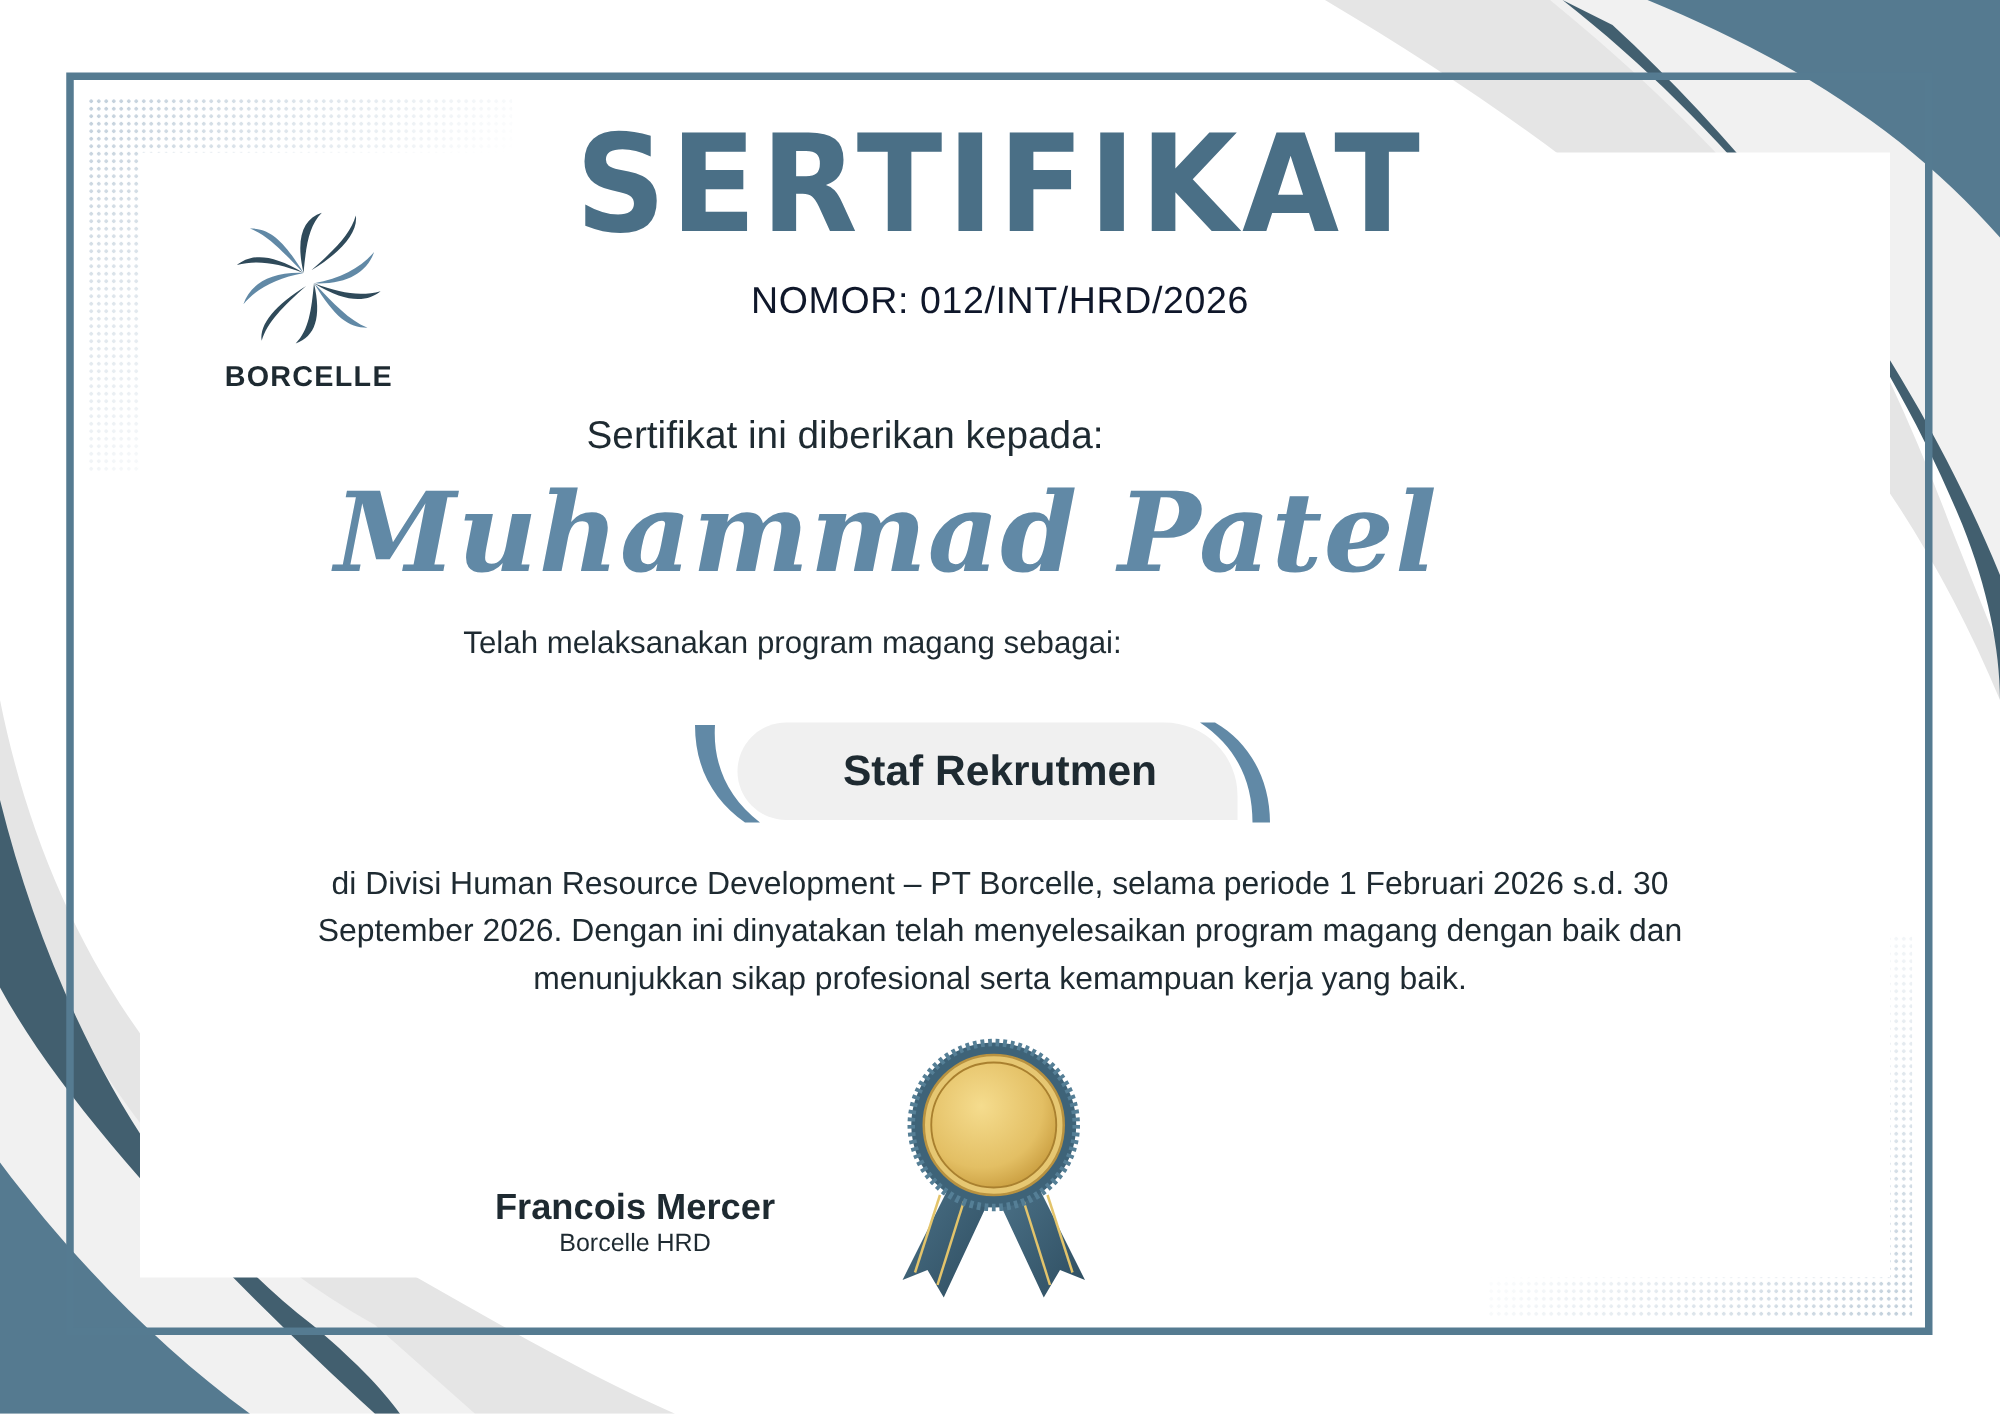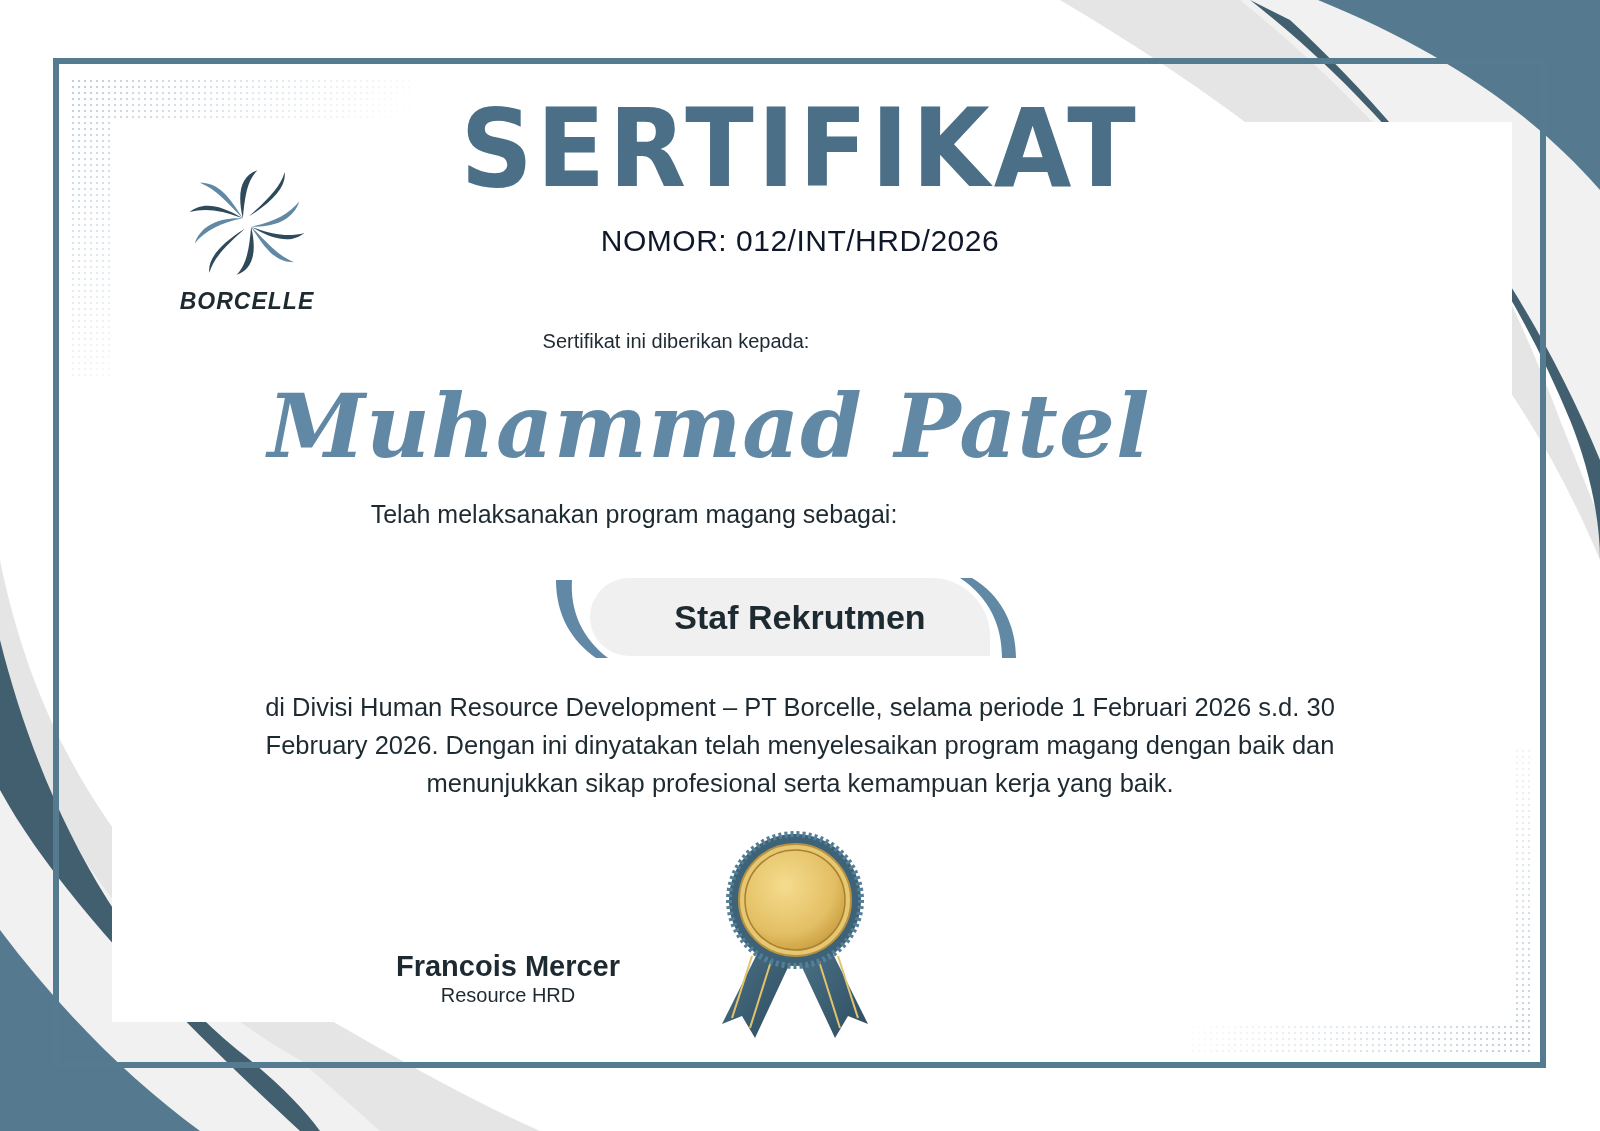--- a/index.html
+++ b/index.html
@@ -28,36 +28,36 @@
     background-size: 6px 6px;
     -webkit-mask-image: linear-gradient(315deg, rgba(0,0,0,0.9) 0%, rgba(0,0,0,0) 60%);
     mask-image: linear-gradient(315deg, rgba(0,0,0,0.9) 0%, rgba(0,0,0,0) 60%);
   }
   .content { position: absolute; left: 0; top: 0; width: 1600px; height: 1131px; z-index: 5; }
 
   .logo { position: absolute; left: 172px; top: 165px; width: 150px; text-align: center; }
   .logo svg { display: block; margin: 0 auto; }
   .logo-text {
     font-family: "Liberation Sans", sans-serif; font-weight: 700; font-size: 23px;
-    letter-spacing: 1px; color: #1e2a31; margin-top: 8px; font-style: italic;
+    letter-spacing: 1px; color: #1e2a31; margin-top: 8px;
   }
 
   .title {
     position: absolute; left: 0; width: 1600px; top: 95px; text-align: center;
     font-family: "DejaVu Sans", sans-serif; font-weight: 700; font-size: 108px;
     color: #4a6f86; letter-spacing: 4px; line-height: 1;
     transform: scaleX(0.93);
   }
   .nomor {
     position: absolute; left: 0; width: 1600px; top: 224px; text-align: center;
     font-size: 30px; color: #0f172a; letter-spacing: 0.5px;
   }
   .given {
     position: absolute; left: 0; width: 1352px; top: 330px; text-align: center;
-    font-size: 20px; color: #1e2a31;
+    font-size: 31px; color: #1e2a31;
   }
   .name {
     position: absolute; left: 0; width: 1418px; top: 378px; text-align: center;
     font-family: "DejaVu Serif", serif; font-style: italic; font-weight: 700;
     font-size: 88px; color: #6189a6; letter-spacing: 1px; line-height: 1.1;
   }
   .performed {
     position: absolute; left: 0; width: 1268px; top: 500px; text-align: center;
     font-size: 25px; color: #1e2a31;
   }
@@ -142,27 +142,27 @@
       <path d="M4 4 L20 4 C18 35 30 62 56 82 L44 82 C20 65 4 40 4 4 Z" fill="#6189a6"></path>
     </svg>
     <svg class="role-arc" style="left:400px;" width="60" height="84" viewBox="0 0 60 84">
       <path d="M0 2 L12 2 C40 18 56 48 56 82 L42 82 C42 50 30 22 0 2 Z" fill="#6189a6"></path>
     </svg>
     <div class="role-text">Staf Rekrutmen</div>
   </div>
 
   <div class="body-text">
     <div>di Divisi Human Resource Development – PT Borcelle,  selama periode 1 Februari 2026 s.d. 30</div>
-    <div>February 2026. Dengan ini dinyatakan telah menyelesaikan program magang dengan baik dan</div>
+    <div>September 2026. Dengan ini dinyatakan telah menyelesaikan program magang dengan baik dan</div>
     <div>menunjukkan sikap profesional serta kemampuan kerja yang baik.</div>
   </div>
 
   <div class="sig sig-left">
     <div class="sig-name">Francois Mercer</div>
-    <div class="sig-title">Resource HRD</div>
+    <div class="sig-title">Borcelle HRD</div>
   </div>
   <div class="sig sig-right">
   </div>
 
   <svg class="medal" viewBox="0 0 150 215" xmlns="http://www.w3.org/2000/svg">
     <defs>
       <radialGradient id="gold" cx="40%" cy="35%" r="70%">
         <stop offset="0%" stop-color="#f5dc8e"></stop>
         <stop offset="70%" stop-color="#e3bf64"></stop>
         <stop offset="100%" stop-color="#c99d3f"></stop>

